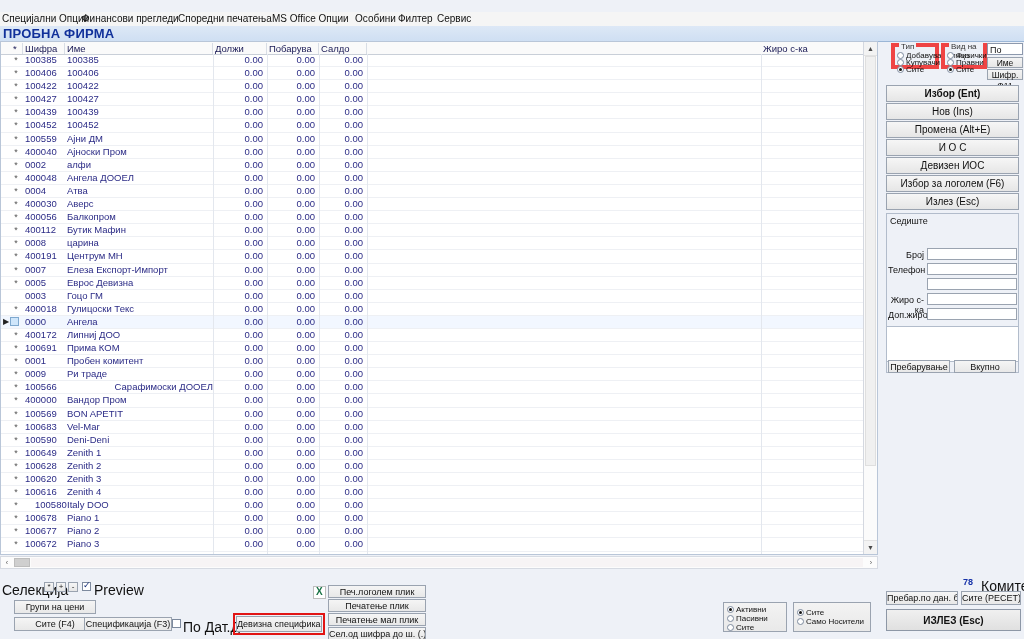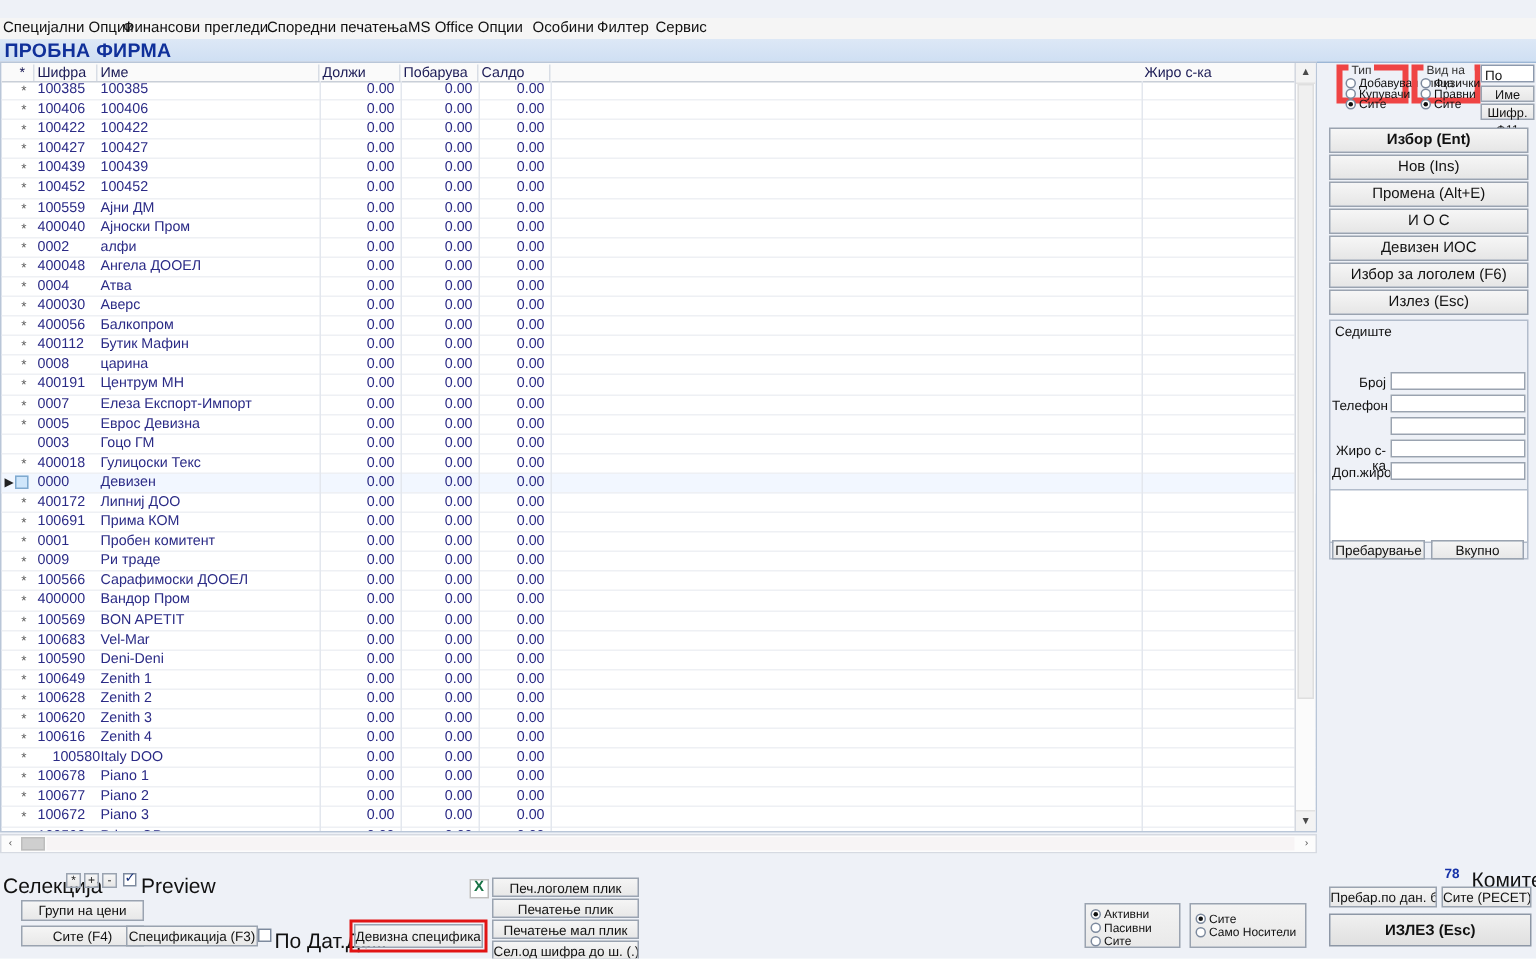--- a/index.html
+++ b/index.html
@@ -325,21 +325,21 @@
           <div class="cell num" style="left: 212px; width: 54px;">0.00</div>
           <div class="cell num" style="left: 266px; width: 52px;">0.00</div>
           <div class="cell num" style="left: 318px; width: 48px;">0.00</div>
           <div class="cell" style="left: 366px; width: 394px;"></div>
           <div class="cell" style="left: 760px; width: 103px;"></div>
         </div>
         <div class="row sel">
           <div class="selarrow">▶</div>
           <div class="selbox"></div>
           <div class="cell" style="left: 22px; width: 42px;">0000</div>
-          <div class="cell" style="left: 64px; width: 148px;">Девизен</div>
+          <div class="cell" style="left: 64px; width: 148px;">Ангела</div>
           <div class="cell num" style="left: 212px; width: 54px;">0.00</div>
           <div class="cell num" style="left: 266px; width: 52px;">0.00</div>
           <div class="cell num" style="left: 318px; width: 48px;">0.00</div>
           <div class="cell" style="left: 366px; width: 394px;"></div>
           <div class="cell" style="left: 760px; width: 103px;"></div>
         </div>
         <div class="row">
           <div class="mark">*</div>
           <div class="cell" style="left: 22px; width: 42px;">400172</div>
           <div class="cell" style="left: 64px; width: 148px;">Липниј ДОО</div>
@@ -375,21 +375,21 @@
           <div class="cell" style="left: 64px; width: 148px;">Ри траде</div>
           <div class="cell num" style="left: 212px; width: 54px;">0.00</div>
           <div class="cell num" style="left: 266px; width: 52px;">0.00</div>
           <div class="cell num" style="left: 318px; width: 48px;">0.00</div>
           <div class="cell" style="left: 366px; width: 394px;"></div>
           <div class="cell" style="left: 760px; width: 103px;"></div>
         </div>
         <div class="row">
           <div class="mark">*</div>
           <div class="cell" style="left: 22px; width: 42px;">100566</div>
-          <div class="cell" style="left: 64px; width: 148px;">Сарафимоски ДООЕЛ</div>
+          <div class="cell" style="left: 64px; width: 148px; text-align: right;">Сарафимоски ДООЕЛ</div>
           <div class="cell num" style="left: 212px; width: 54px;">0.00</div>
           <div class="cell num" style="left: 266px; width: 52px;">0.00</div>
           <div class="cell num" style="left: 318px; width: 48px;">0.00</div>
           <div class="cell" style="left: 366px; width: 394px;"></div>
           <div class="cell" style="left: 760px; width: 103px;"></div>
         </div>
         <div class="row">
           <div class="mark">*</div>
           <div class="cell" style="left: 22px; width: 42px;">400000</div>
           <div class="cell" style="left: 64px; width: 148px;">Вандор Пром</div>

